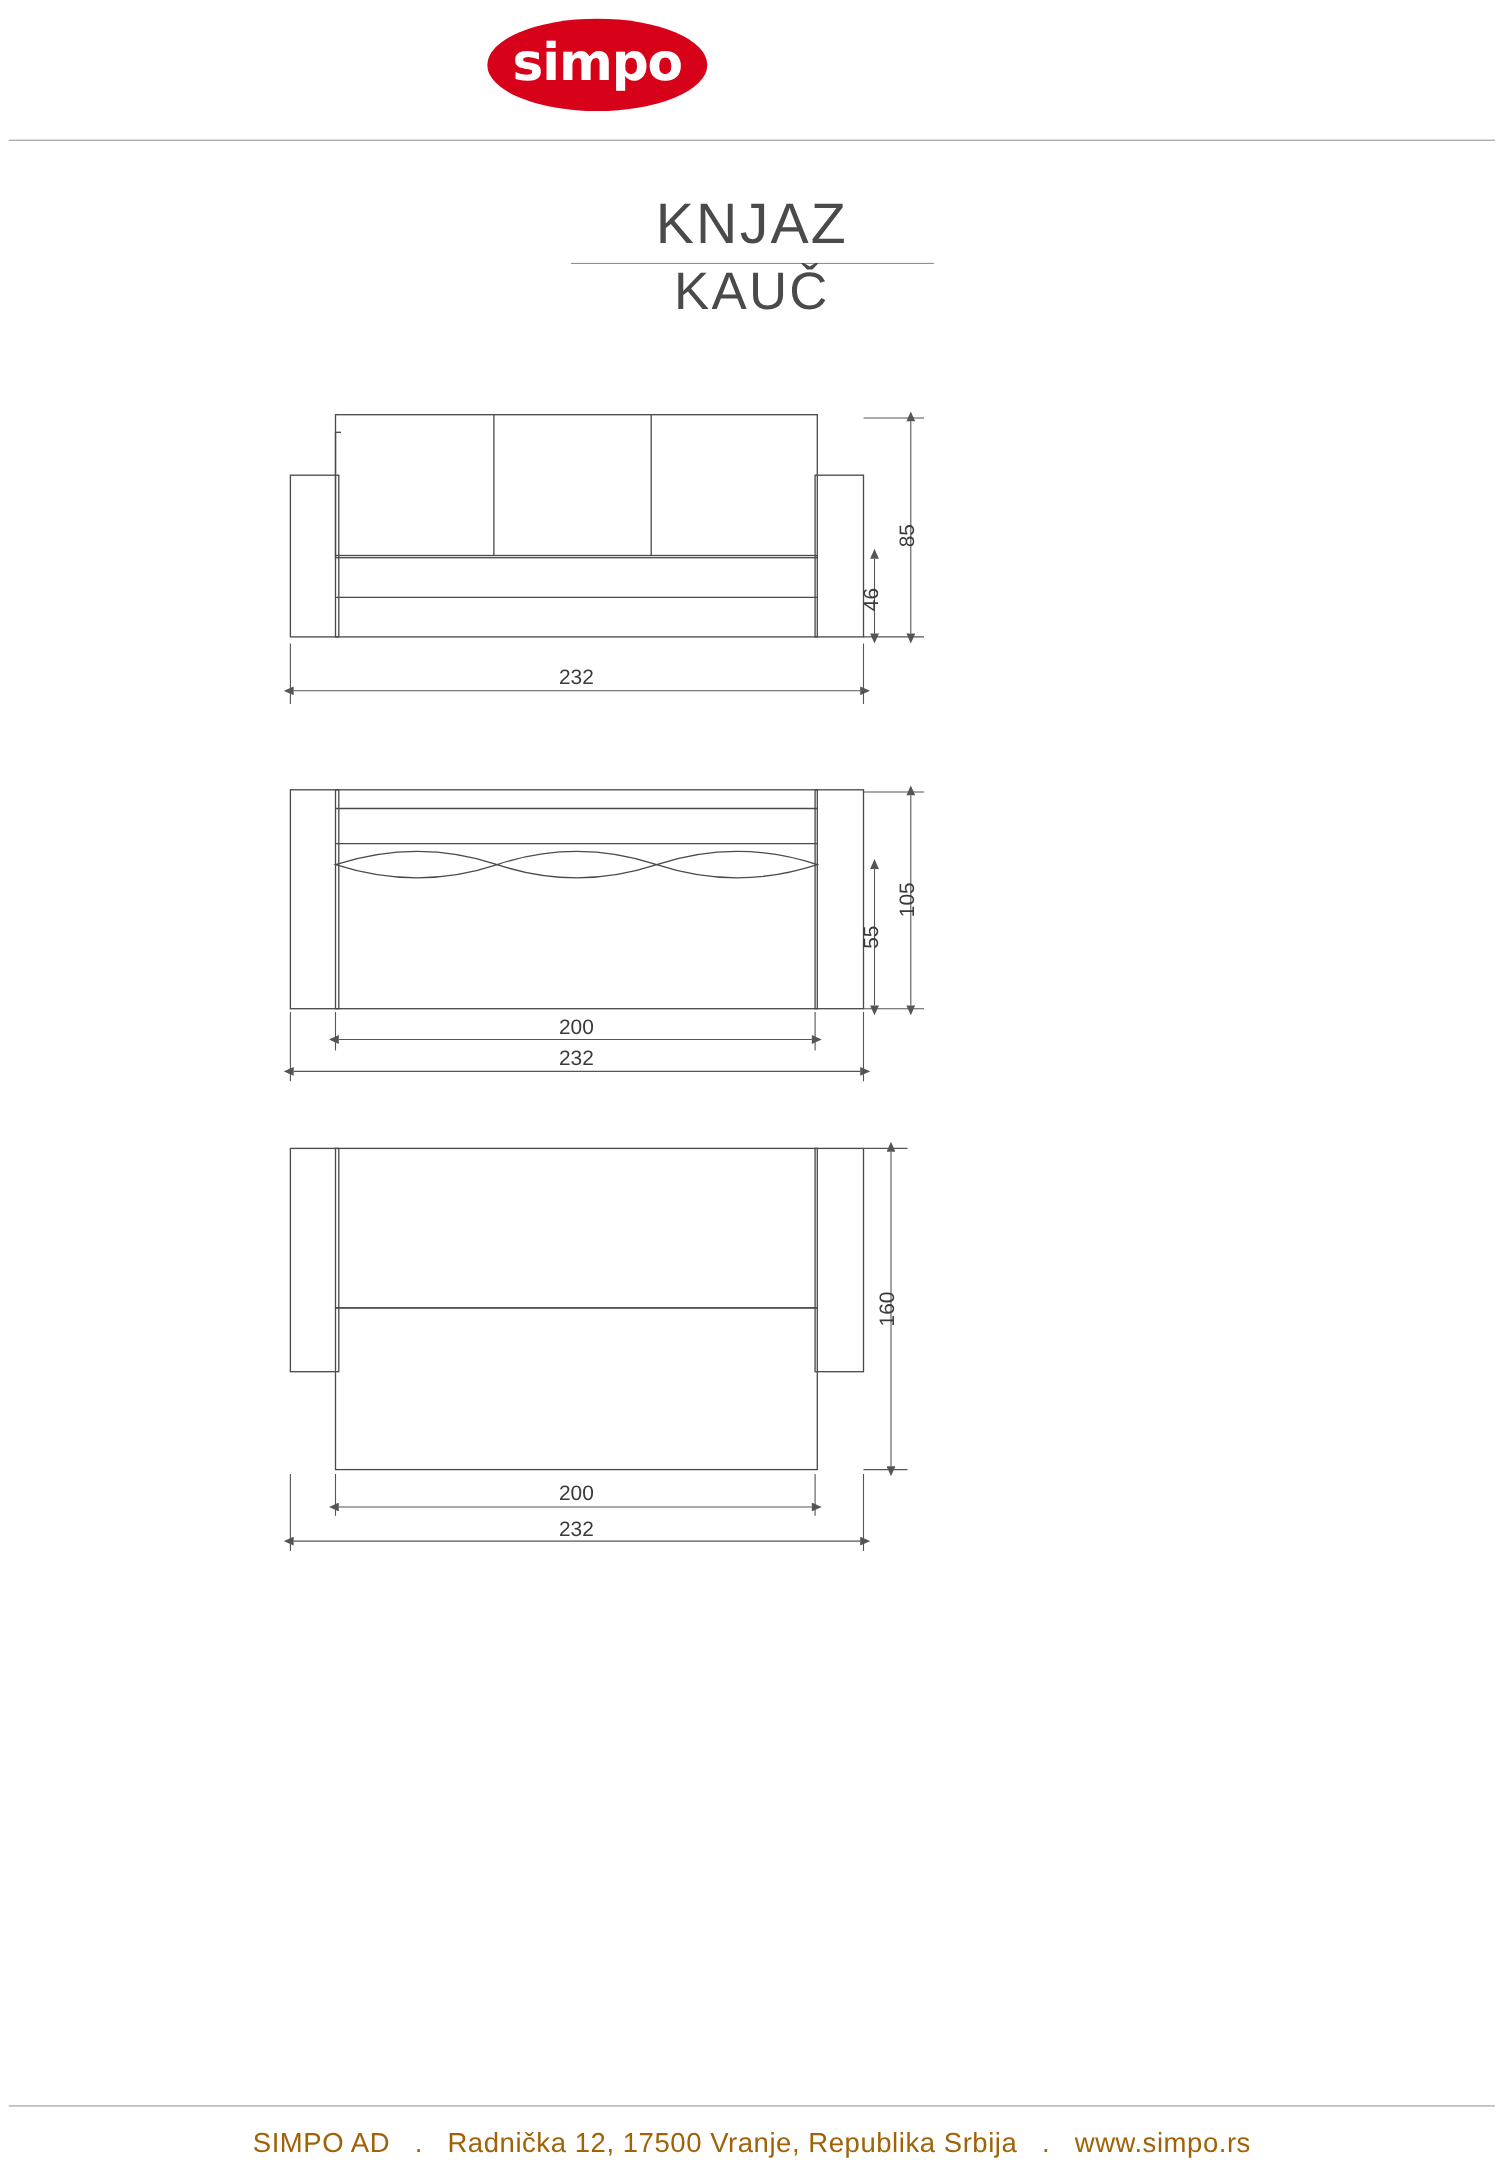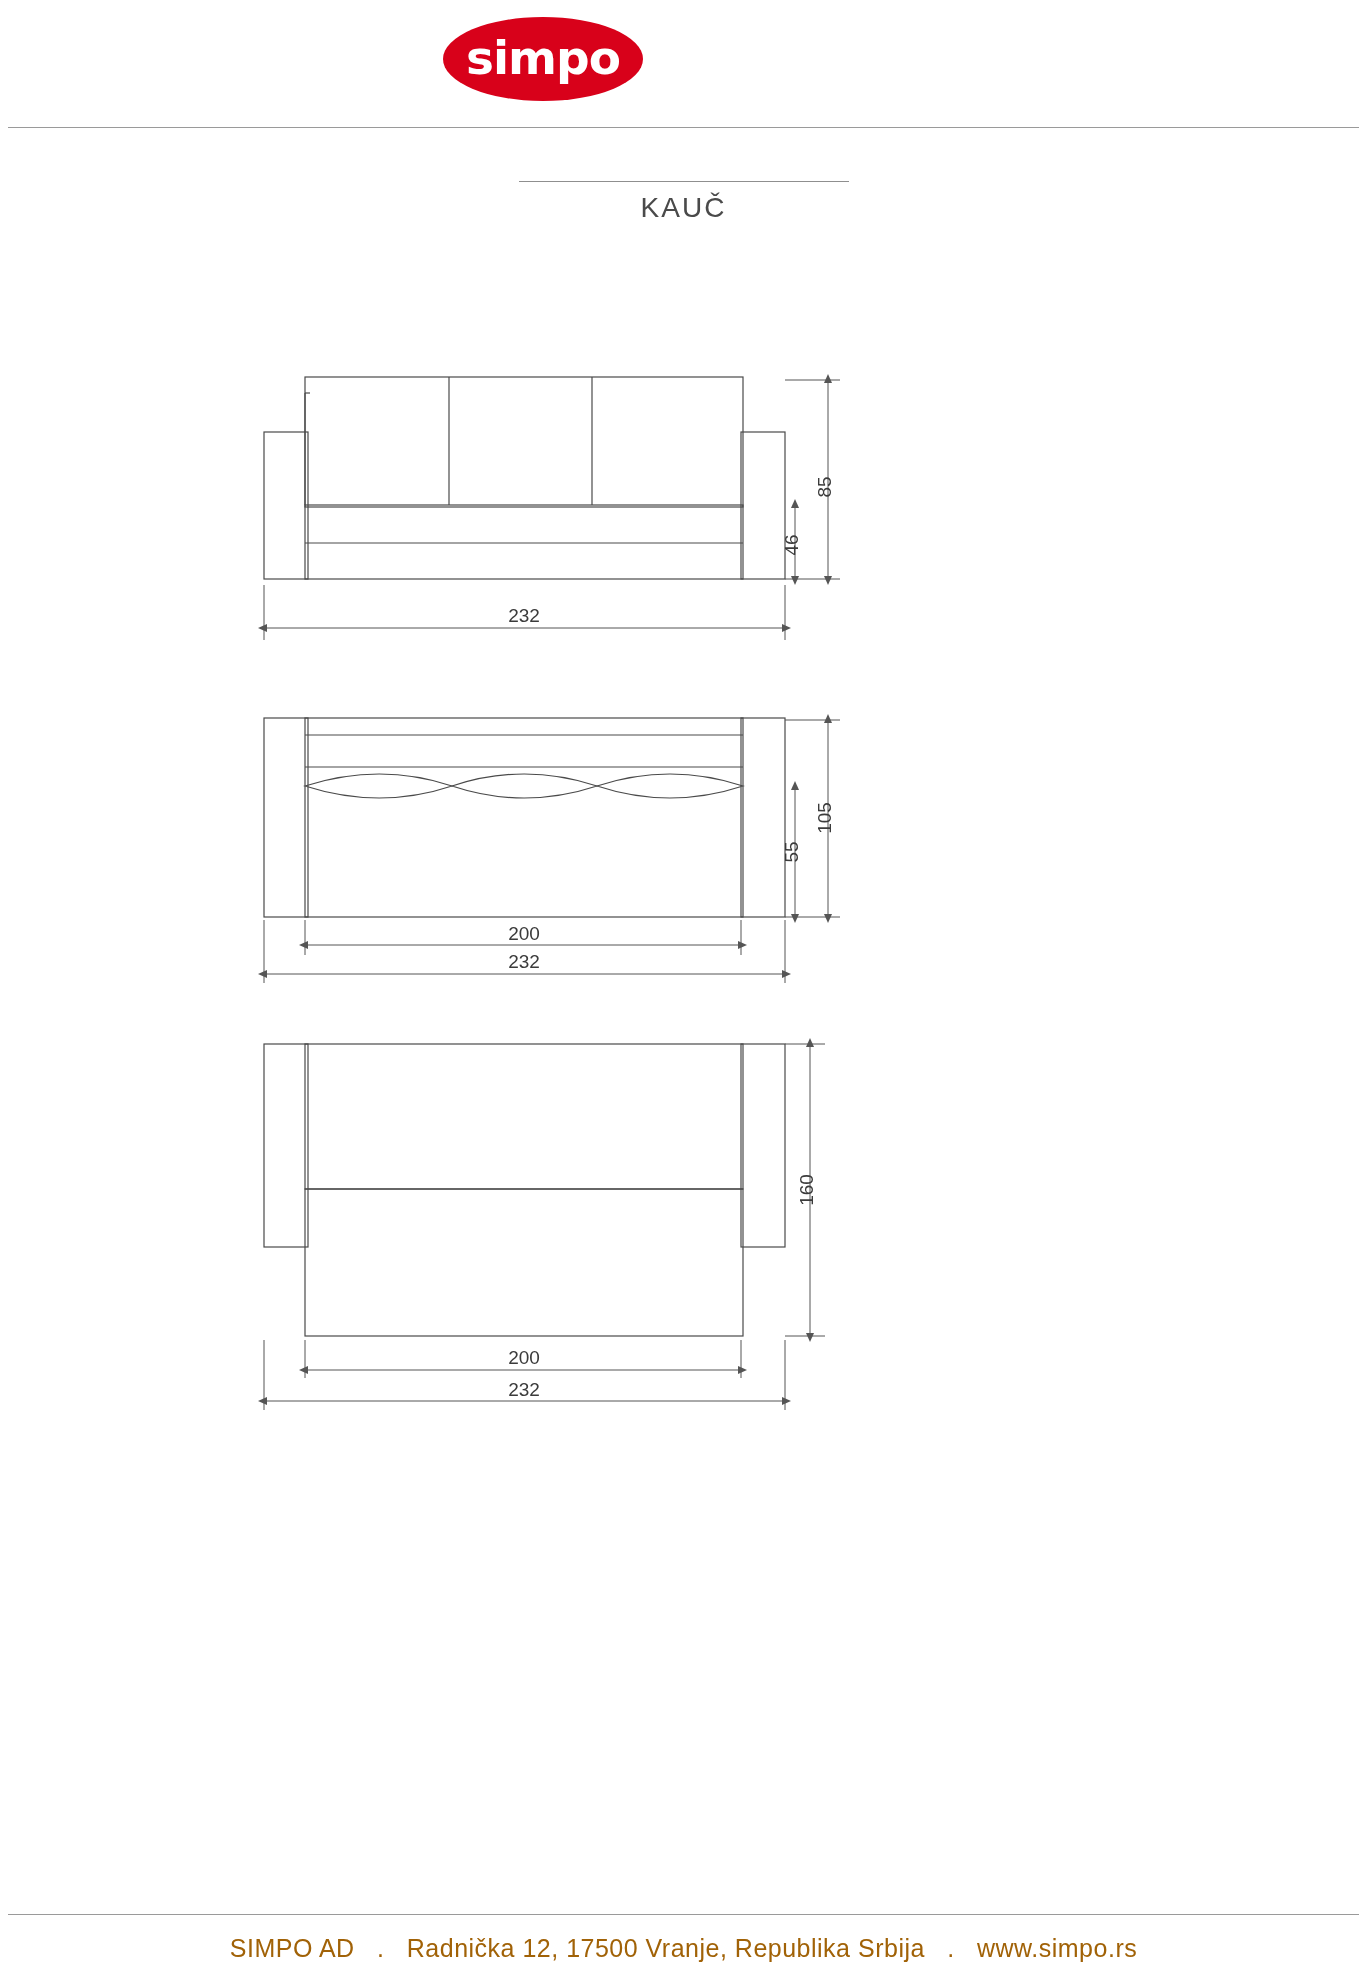--- a/index.html
+++ b/index.html
@@ -70,21 +70,21 @@
     letter-spacing: 2px;
     line-height: 58px;
   }
   .title-underline {
     width: 330px;
     height: 1px;
     background: #8f8f8f;
     margin: 6px auto 6px auto;
   }
   .title-sub {
-    font-size: 28px;
+    font-size: 48px;
     font-weight: 400;
     color: #4a4a4a;
     letter-spacing: 2px;
     line-height: 40px;
   }
 
   
   .drawing {
     position: absolute;
     top: 0;
@@ -119,20 +119,21 @@
 <body>
 
 <div class="header">
   <div class="logo">
     <div class="logo-text">simpo</div>
   </div>
   <div class="header-rule"></div>
 </div>
 
 <div class="title-block">
+  <div class="title-main">KNJAZ</div>
   <div class="title-underline"></div>
   <div class="title-sub">KAUČ</div>
 </div>
 
 <svg class="drawing" viewBox="0 0 1367 1981">
   <defs>
     <marker id="arrowStart" markerWidth="10" markerHeight="8" refX="9" refY="4" orient="auto">
       <path d="M9,0 L0,4 L9,8 z" fill="#555"></path>
     </marker>
     <marker id="arrowEnd" markerWidth="10" markerHeight="8" refX="1" refY="4" orient="auto">

